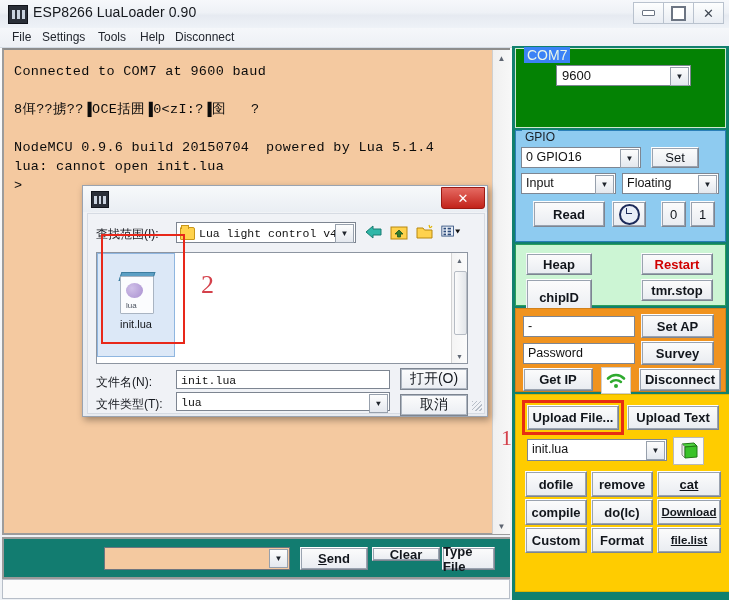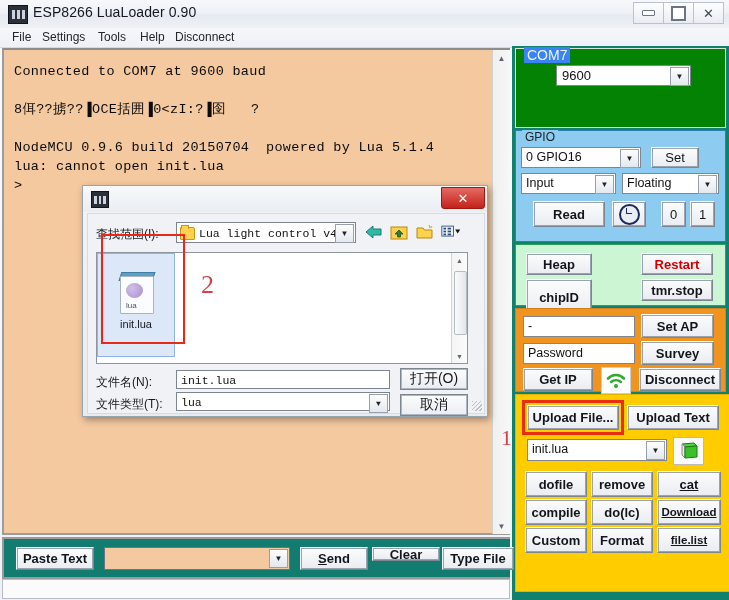--- a/index.html
+++ b/index.html
@@ -158,21 +158,21 @@
     position:absolute;left:2px;top:537px;width:508px;height:42px;
     background:#127c70;border:2px solid #9a9a9a;border-right:none;box-sizing:border-box;
   }
   .b-paste{position:absolute;left:12px;top:8px;width:78px;height:23px;}
   .b-input{
     position:absolute;left:100px;top:8px;width:186px;height:23px;
     background:#f4c9a0;border:1px solid #6d757f;box-sizing:border-box;
   }
   .b-send{position:absolute;left:296px;top:8px;width:68px;height:23px;}
   .b-clear{position:absolute;left:368px;top:8px;width:68px;height:14px;}
-  .b-type{position:absolute;left:438px;top:8px;width:72px;height:23px;}
+  .b-type{position:absolute;left:438px;top:8px;width:53px;height:23px;}
   .ulfirst{text-decoration:underline;}
   .statusbar{position:absolute;left:2px;top:579px;width:508px;height:20px;background:#fbfbfb;border:1px solid #b7bec8;box-sizing:border-box;}
 
   
   .dlg{
     position:absolute;left:82px;top:185px;width:406px;height:232px;
     background:linear-gradient(#f2f4f7,#e8ebf0);
     border:1px solid #9aa3b0;
     box-shadow:2px 3px 7px rgba(0,0,0,.35);
     box-sizing:border-box;
@@ -361,21 +361,20 @@
         <div class="btn fg-r2 fg-c0">Custom</div>
         <div class="btn fg-r2 fg-c1">Format</div>
         <div class="btn fg-r2 fg-c2 wide" style="font-size:11.5px">file.list</div>
       </div>
     </div>
   </div>
 
   <div class="redmark" style="left:501px;top:425px;font-size:22px;">1</div>
 
   <div class="botbar">
-    <div class="btn b-paste">Paste Text</div>
     <div class="b-input">
       <span style="font-size:12px;padding-left:4px;"></span>
       <span class="ddarrow">▼</span>
     </div>
     <div class="btn b-send">
         <span class="ulfirst" style="display:inline">S</span>
         <span>end</span>
       </div>
     <div class="btn b-clear">Clear</div>
     <div class="btn b-type">Type File</div>

